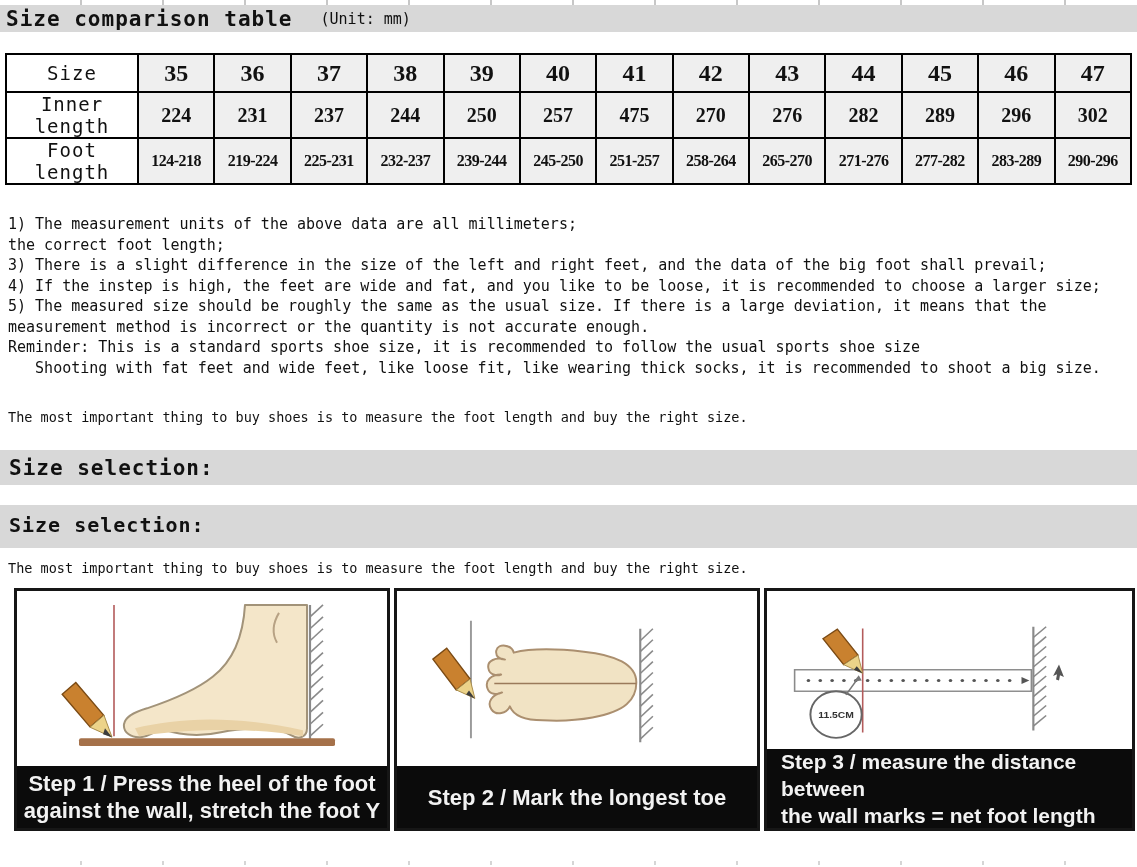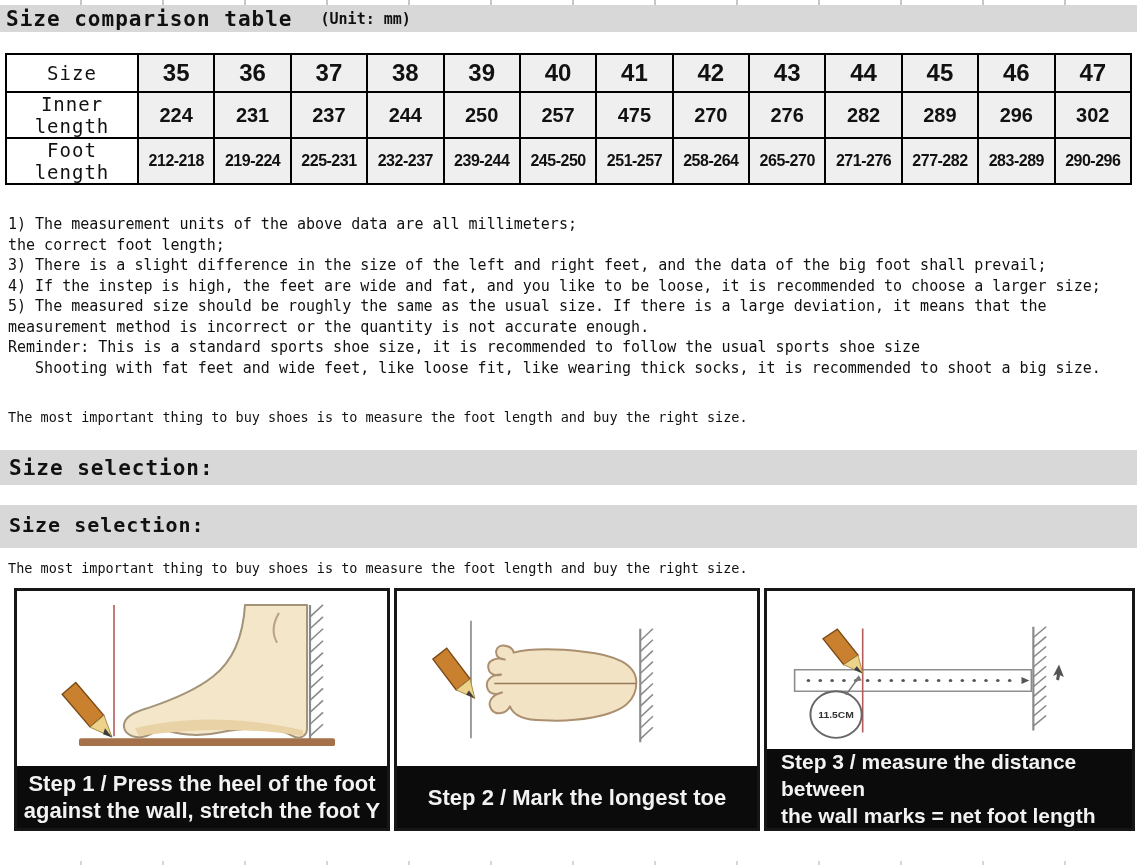--- a/index.html
+++ b/index.html
@@ -13,29 +13,29 @@
   .top-ticks {
     height:5px;
     background:repeating-linear-gradient(90deg,#ffffff 0 80px,#b9b9b9 80px 82px);
     opacity:.8;
   }
   .title-bar {
     height:27px; background:#d8d8d8;
     display:flex; align-items:center; gap:28px; padding-left:6px;
   }
   .title-main { font-size:21px; font-weight:bold; letter-spacing:1px; }
-  .title-unit { font-size:15px;font-weight:bold; }
+  .title-unit { font-size:15px; }
 
   table.size-table {
     margin:21px 5px 0 5px; width:1127px;
     border-collapse:collapse; table-layout:fixed; text-align:center;
   }
   table.size-table td { border:2px solid #000; height:38px; overflow:hidden; }
   td.rowlabel { background:#fff; font-size:19px; letter-spacing:1px; width:132px; }
-  td.cell { background:#efefef; font-family:Liberation Sans, sans-serif; font-weight:bold; }
+  td.cell { background:#efefef; font-family:Liberation Serif, serif; font-weight:bold; }
   tr.r-size  td.cell { font-size:24px; }
   tr.r-inner td.cell { font-size:20px; }
   tr.r-foot  td.cell { font-size:16px; letter-spacing:-0.5px; }
 
   .notes { margin:29px 0 0 8px; font-size:15px; line-height:20.5px; }
   .note-line { white-space:pre; }
 
   .important { margin:31px 0 0 8px; font-size:13.5px; white-space:pre; }
 
   .bar-select {
@@ -110,21 +110,21 @@
     <td class="cell">475</td>
     <td class="cell">270</td>
     <td class="cell">276</td>
     <td class="cell">282</td>
     <td class="cell">289</td>
     <td class="cell">296</td>
     <td class="cell">302</td>
   </tr>
   <tr class="r-foot">
     <td class="rowlabel">Foot length</td>
-    <td class="cell">212-218</td>
+    <td class="cell">124-218</td>
     <td class="cell">219-224</td>
     <td class="cell">225-231</td>
     <td class="cell">232-237</td>
     <td class="cell">239-244</td>
     <td class="cell">245-250</td>
     <td class="cell">251-257</td>
     <td class="cell">258-264</td>
     <td class="cell">265-270</td>
     <td class="cell">271-276</td>
     <td class="cell">277-282</td>

